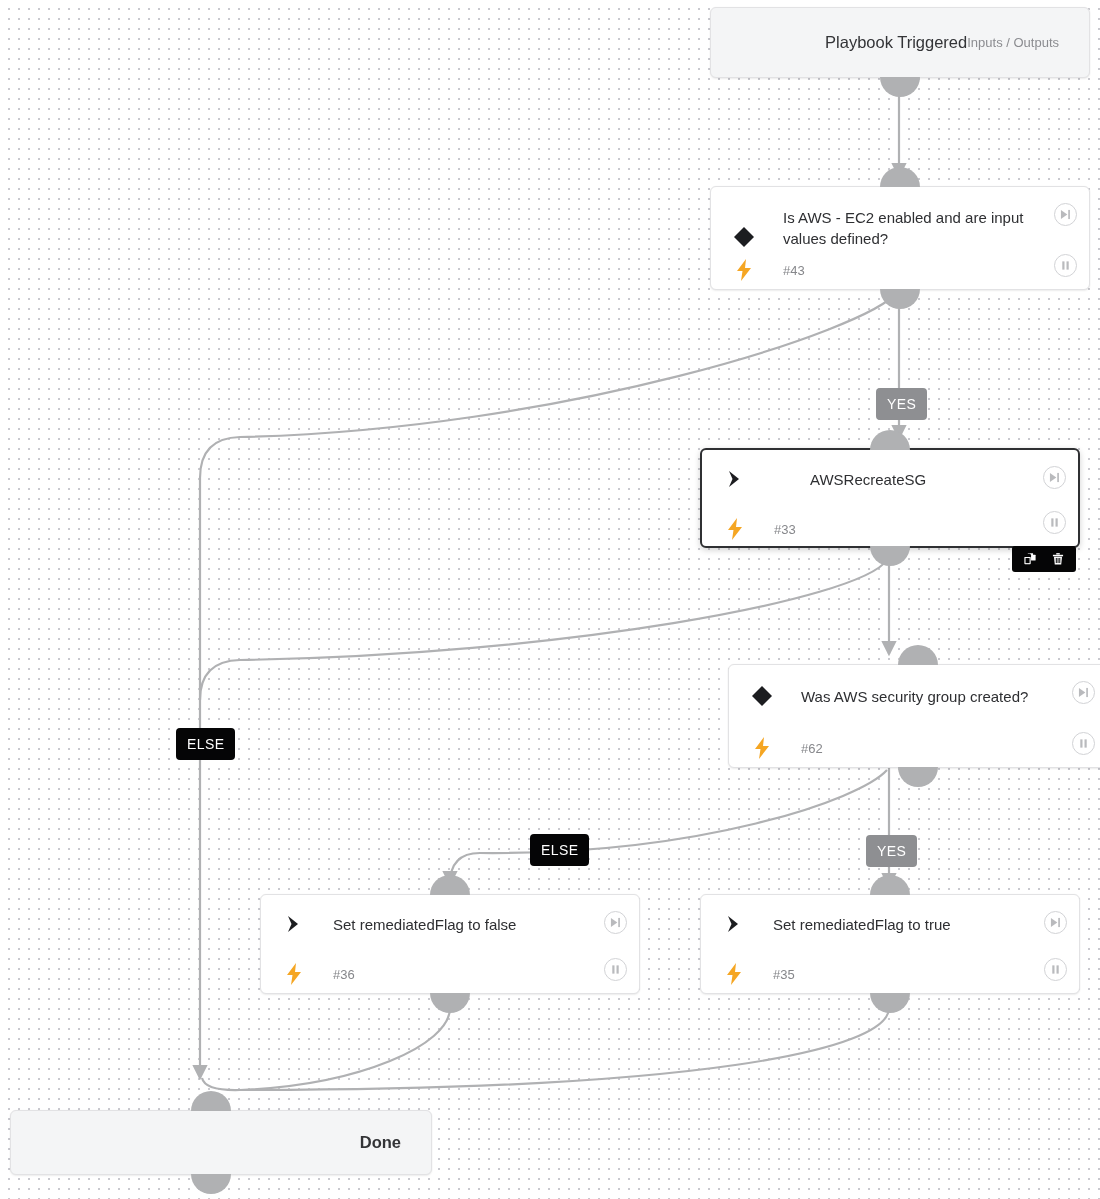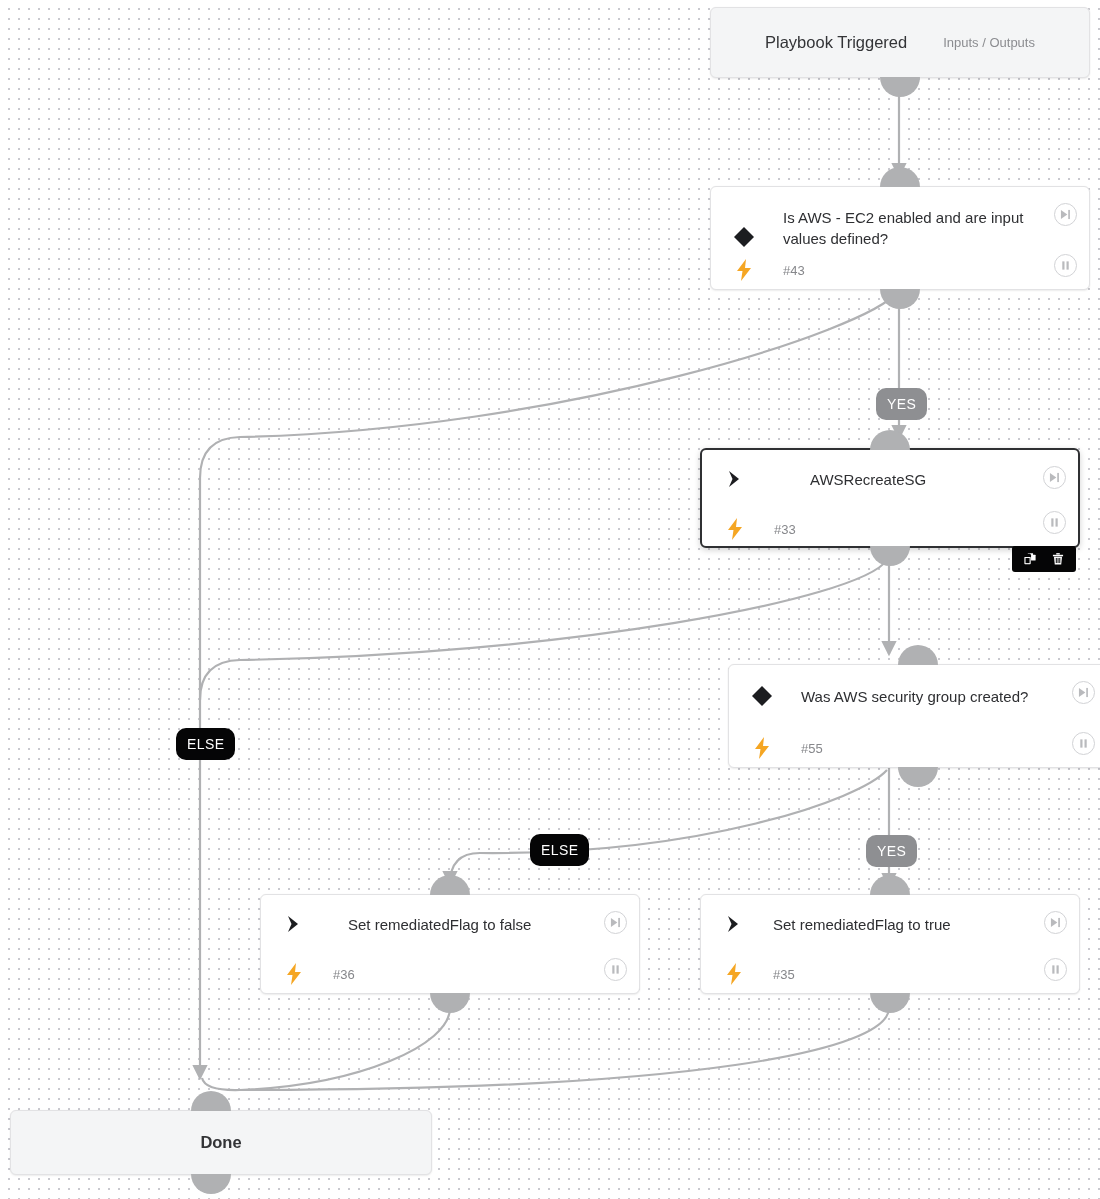--- a/index.html
+++ b/index.html
@@ -68,25 +68,24 @@
   }
   .handle.bottom {
     bottom: -20px;
     border-radius: 0 0 20px 20px;
   }
 
   
   .terminal-inner {
     display: flex;
     align-items: center;
-    justify-content: center;
+    justify-content: flex-end;
     height: 100%;
     padding: 0 30px;
     box-sizing: border-box;
-    gap: 36px;
   }
   .terminal-title {
     font-size: 16.5px;
     color: #333437;
   }
   .terminal-link {
     font-size: 13px;
     color: #8b8c90;
   }
 
@@ -150,21 +149,21 @@
   }
   .circle-btn.run  { top: 16px; }
   .circle-btn.pause{ bottom: 12px; }
 
   
   .badge {
     position: absolute;
     height: 32px;
     min-width: 46px;
     padding: 0 11px;
-    border-radius: 10px;
+    border-radius: 4px;
     display: flex;
     align-items: center;
     justify-content: center;
     font-size: 14px;
     letter-spacing: 0.4px;
     color: #ffffff;
     box-sizing: border-box;
     z-index: 6;
   }
   .badge.yes  { background: #8e8f92; }
@@ -342,21 +341,21 @@
             </svg>
         </span>
         <span class="node-title">Was AWS security group created?</span>
       </div>
       <div class="row-bottom" style="height:42px;">
         <span class="bolt">
           <svg width="18" height="22" viewBox="0 0 18 22">
               <path d="M11 0 L2 12 L7.5 12 L6 22 L16 9 L10 9 Z" fill="#f5a623"></path>
             </svg>
         </span>
-        <span class="node-id">#55</span>
+        <span class="node-id">#62</span>
       </div>
       <div class="circle-btn run">
         <svg width="11" height="11" viewBox="0 0 12 12">
           <path d="M1 1 L8 6 L1 11 Z" fill="#b9babd"></path>
             <rect x="9" y="1" width="1.8" height="10" fill="#b9babd"></rect>
         </svg>
       </div>
       <div class="circle-btn pause">
         <svg width="11" height="11" viewBox="0 0 12 12">
           <rect x="2.5" y="1.5" width="2.4" height="9" fill="#b9babd"></rect>
@@ -371,21 +370,21 @@
     <span>YES</span>
   </div>
 
   <div class="badge else" style="left:530px; top:834px;">
     <span>ELSE</span>
   </div>
 
   <div class="node" style="left:260px; top:894px; width:380px; height:100px;">
     <div class="handle top"></div>
     <div class="step-inner">
-      <div class="row-top" style="height:58px;gap:15px;">
+      <div class="row-top" style="height:58px;">
         <span class="type-icon">
           <svg width="20" height="20" viewBox="0 0 20 20">
               <path d="M4 2 L14 10 L4 18 L7.5 10 Z" fill="#1c1d20"></path>
             </svg>
         </span>
         <span class="node-title">Set remediatedFlag to false</span>
       </div>
       <div class="row-bottom" style="height:42px;text-align:center;">
         <span class="bolt">
           <svg width="18" height="22" viewBox="0 0 18 22">

